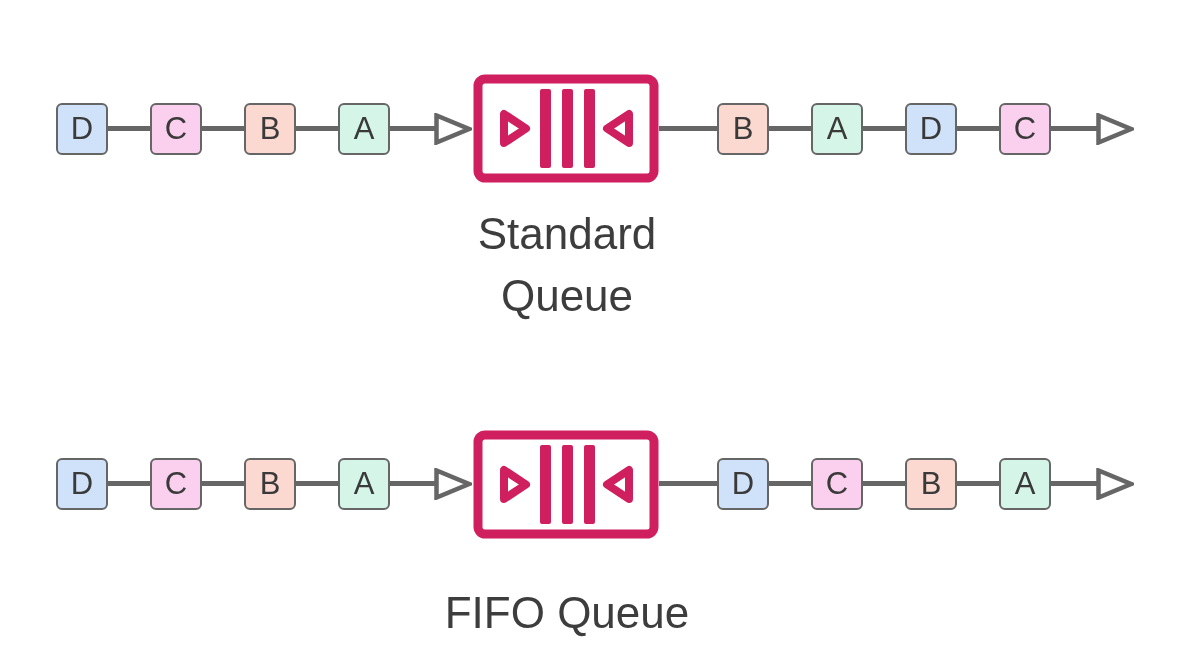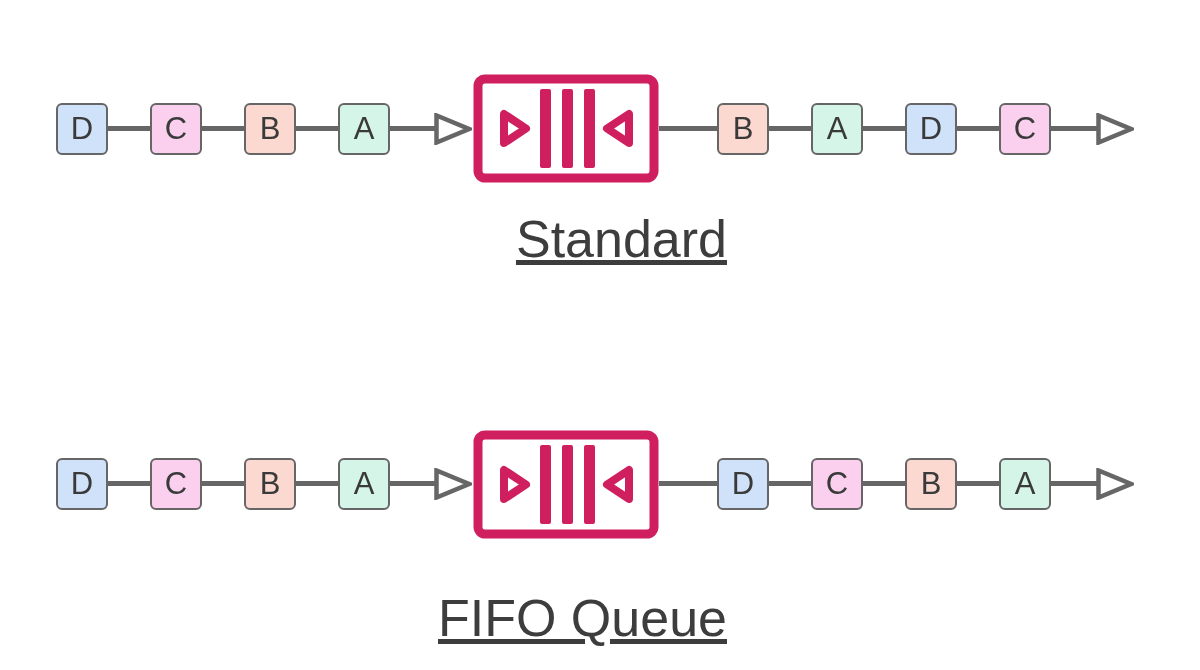--- a/index.html
+++ b/index.html
@@ -40,25 +40,24 @@
   }
   .queue-icon {
     position: absolute;
     width: 186px;
     height: 109px;
   }
   .q-label {
     position: absolute;
     left: 407px;
     width: 320px;
-    text-align: right;
-    font-size: 52px;
+    text-align: center;
+    font-size: 44px;
     line-height: 1.42;
     color: var(--label-text, #3d3d3d);
-    text-decoration: underline;
   }
 </style>
 </head>
 <body>
 
 <div class="canvas">
 
   <section>
 
     <div class="line" style="left:108px;  top:126px; width:42px;"></div>
@@ -93,20 +92,21 @@
     <div class="msg" style="left: 811px; top: 103px; background: rgb(214, 245, 233);">A</div>
     <div class="msg" style="left: 905px; top: 103px; background: rgb(207, 226, 249);">D</div>
     <div class="msg" style="left: 999px; top: 103px; background: rgb(250, 208, 238);">C</div>
 
     <svg class="arrow" style="left:1096px; top:113px;" viewBox="0 0 38 32">
       <polygon points="2.5,2.5 2.5,29.5 35,16" fill="#fff" stroke="var(--connector)" stroke-width="4.5"></polygon>
     </svg>
 
     <div class="q-label" style="top:203px;">
       <div>Standard</div>
+      <div>Queue</div>
     </div>
   </section>
 
   <section>
 
     <div class="line" style="left:108px;  top:481px; width:42px;"></div>
     <div class="line" style="left:202px;  top:481px; width:42px;"></div>
     <div class="line" style="left:296px;  top:481px; width:42px;"></div>
     <div class="line" style="left:390px;  top:481px; width:46px;"></div>
     <div class="line" style="left:659px;  top:481px; width:58px;"></div>

